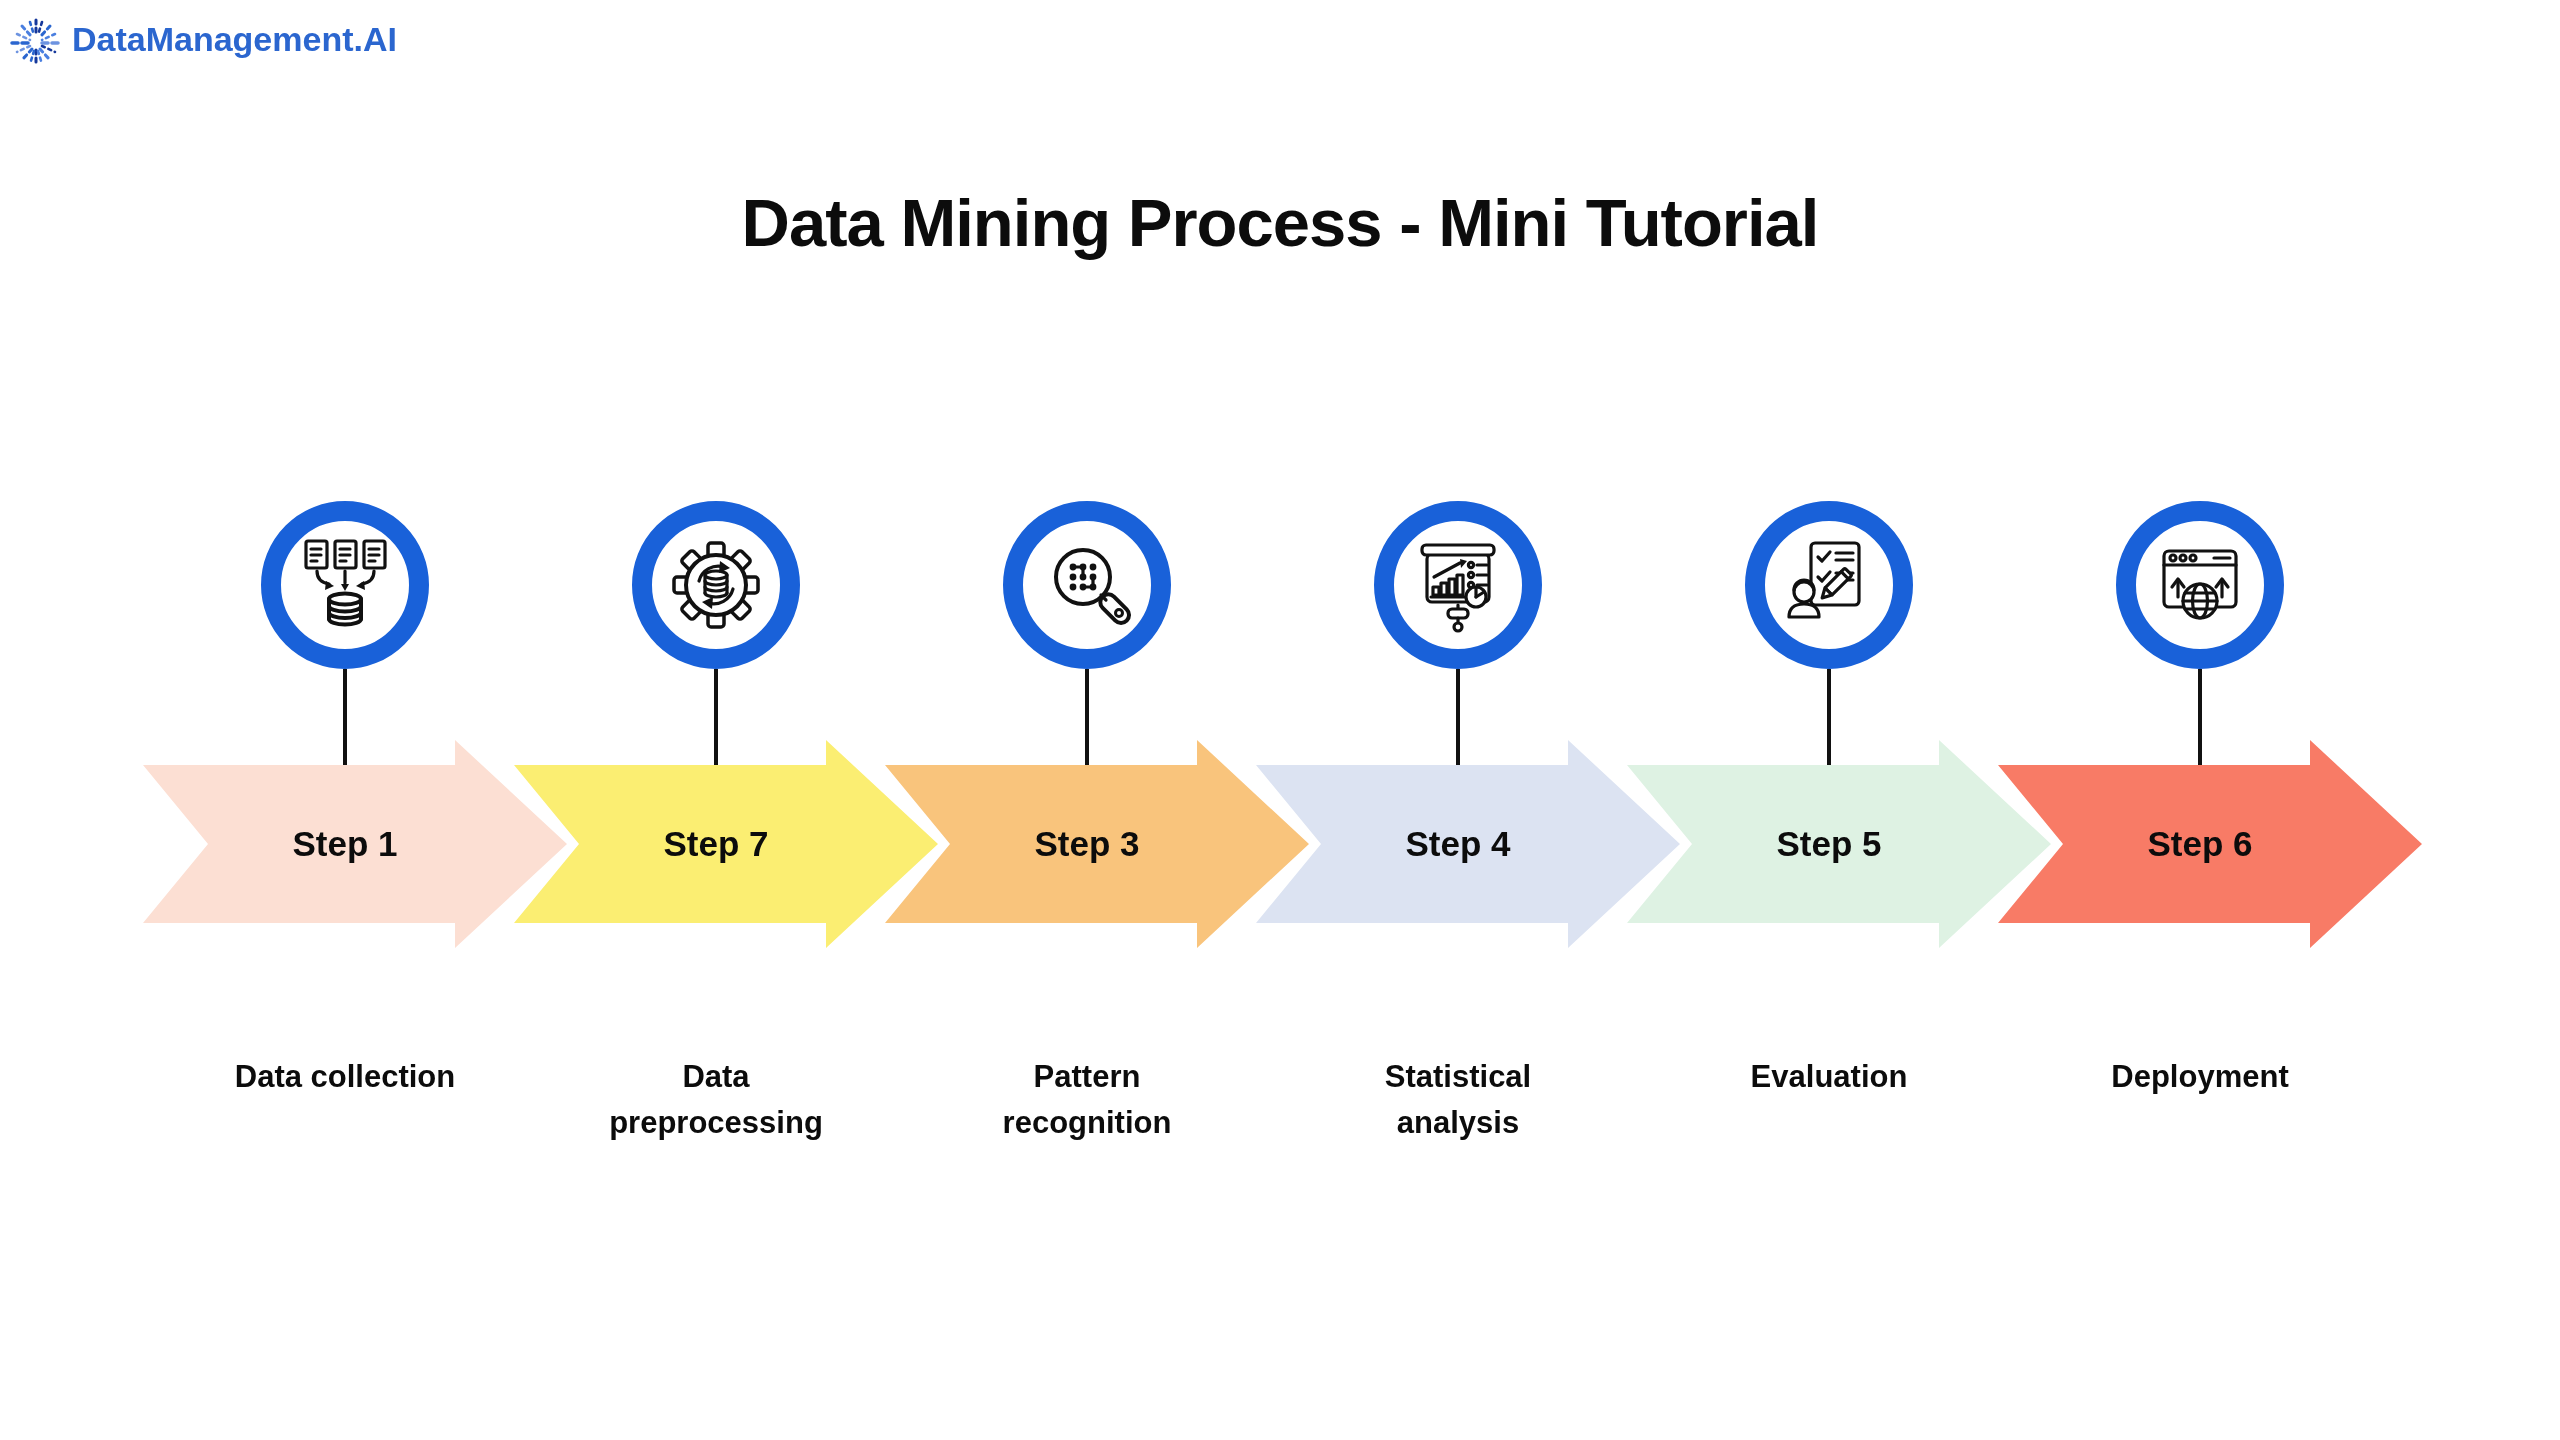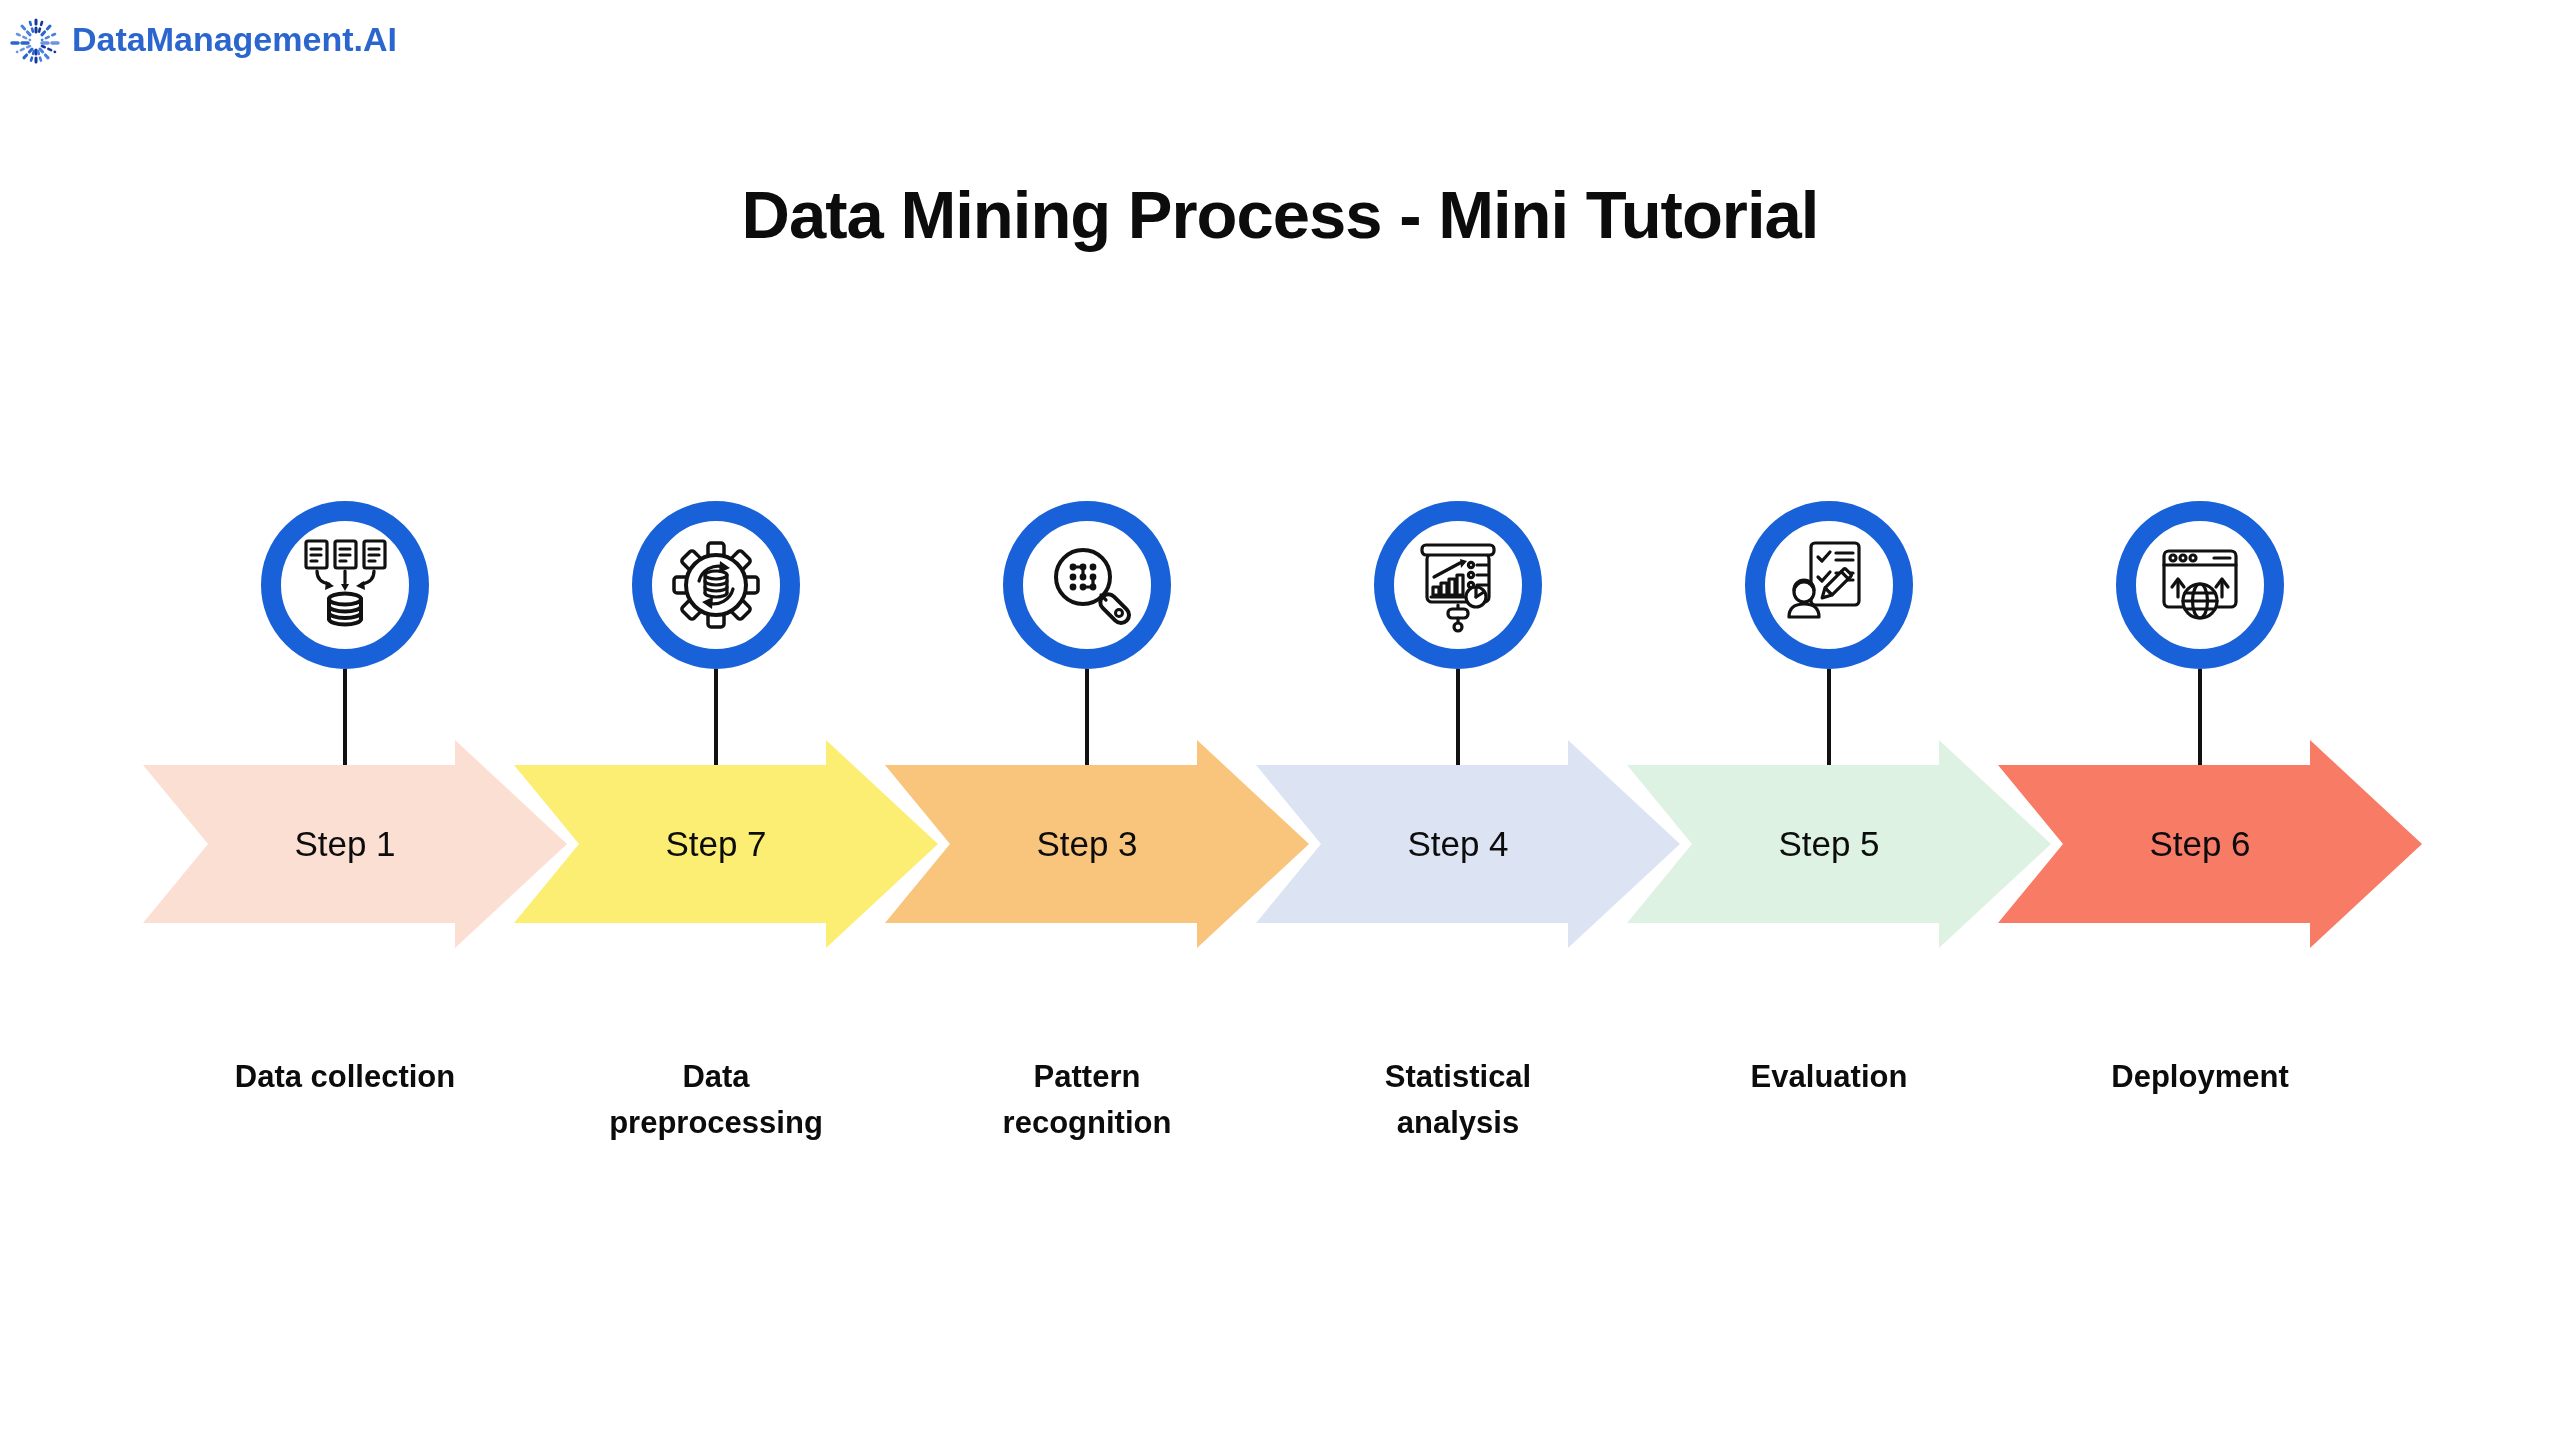--- a/index.html
+++ b/index.html
@@ -5,37 +5,37 @@
   html,body{margin:0;padding:0;}
   body{
     width:2560px;height:1440px;position:relative;background:#ffffff;
     font-family:"Liberation Sans", sans-serif;overflow:hidden;
   }
   
   .logo{position:absolute;top:8px;left:8px;display:flex;align-items:center;gap:8px;}
   .logo-text{font-size:34px;font-weight:700;color:#2b66cf;letter-spacing:0;}
   
   .title{
-    position:absolute;top:176px;left:0;width:2560px;text-align:center;
+    position:absolute;top:184px;left:0;width:2560px;text-align:center;
     font-size:67px;font-weight:700;color:#0c0c0c;letter-spacing:-1px;
   }
   
   .circle{
     position:absolute;top:501px;width:128px;height:128px;border-radius:50%;
     border:20px solid #1961d9;background:#ffffff;display:flex;align-items:center;justify-content:center;
   }
   .connector{position:absolute;top:669px;width:4px;height:100px;background:#111111;}
   .arrow{
     position:absolute;top:740px;width:424px;height:208px;
     clip-path:polygon(0px 25px,312px 25px,312px 0px,424px 104px,312px 208px,312px 183px,0px 183px,65px 104px);
   }
   .step-label{
     position:absolute;top:740px;height:208px;transform:translateX(-50%);
     display:flex;align-items:center;justify-content:center;
-    font-size:35px;font-weight:400;color:#0c0c0c;white-space:nowrap;
+    font-size:35px;font-weight:700;color:#0c0c0c;white-space:nowrap;
   }
   .step-name{
     position:absolute;top:1024px;transform:translateX(-50%);
     font-size:31px;font-weight:700;color:#0c0c0c;text-align:center;
     line-height:46px;white-space:pre-line;margin-top:30px;
   }
   .icon-svg{width:96px;height:96px;}
   svg .ln{stroke:#111;stroke-width:4;fill:none;stroke-linecap:round;stroke-linejoin:round;}
   svg .ln3{stroke:#111;stroke-width:3.2;fill:none;stroke-linecap:round;stroke-linejoin:round;}
   svg .wf{fill:#fff;}

